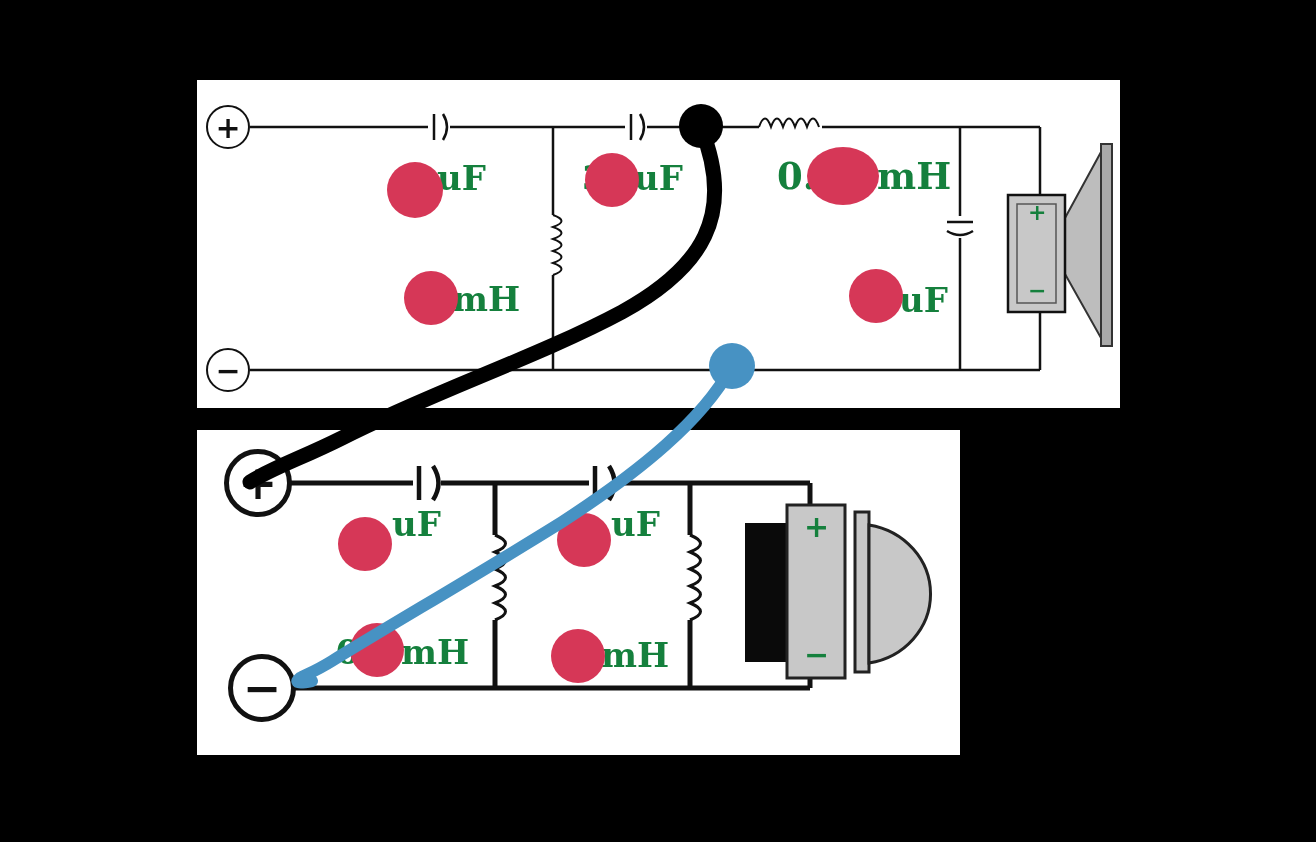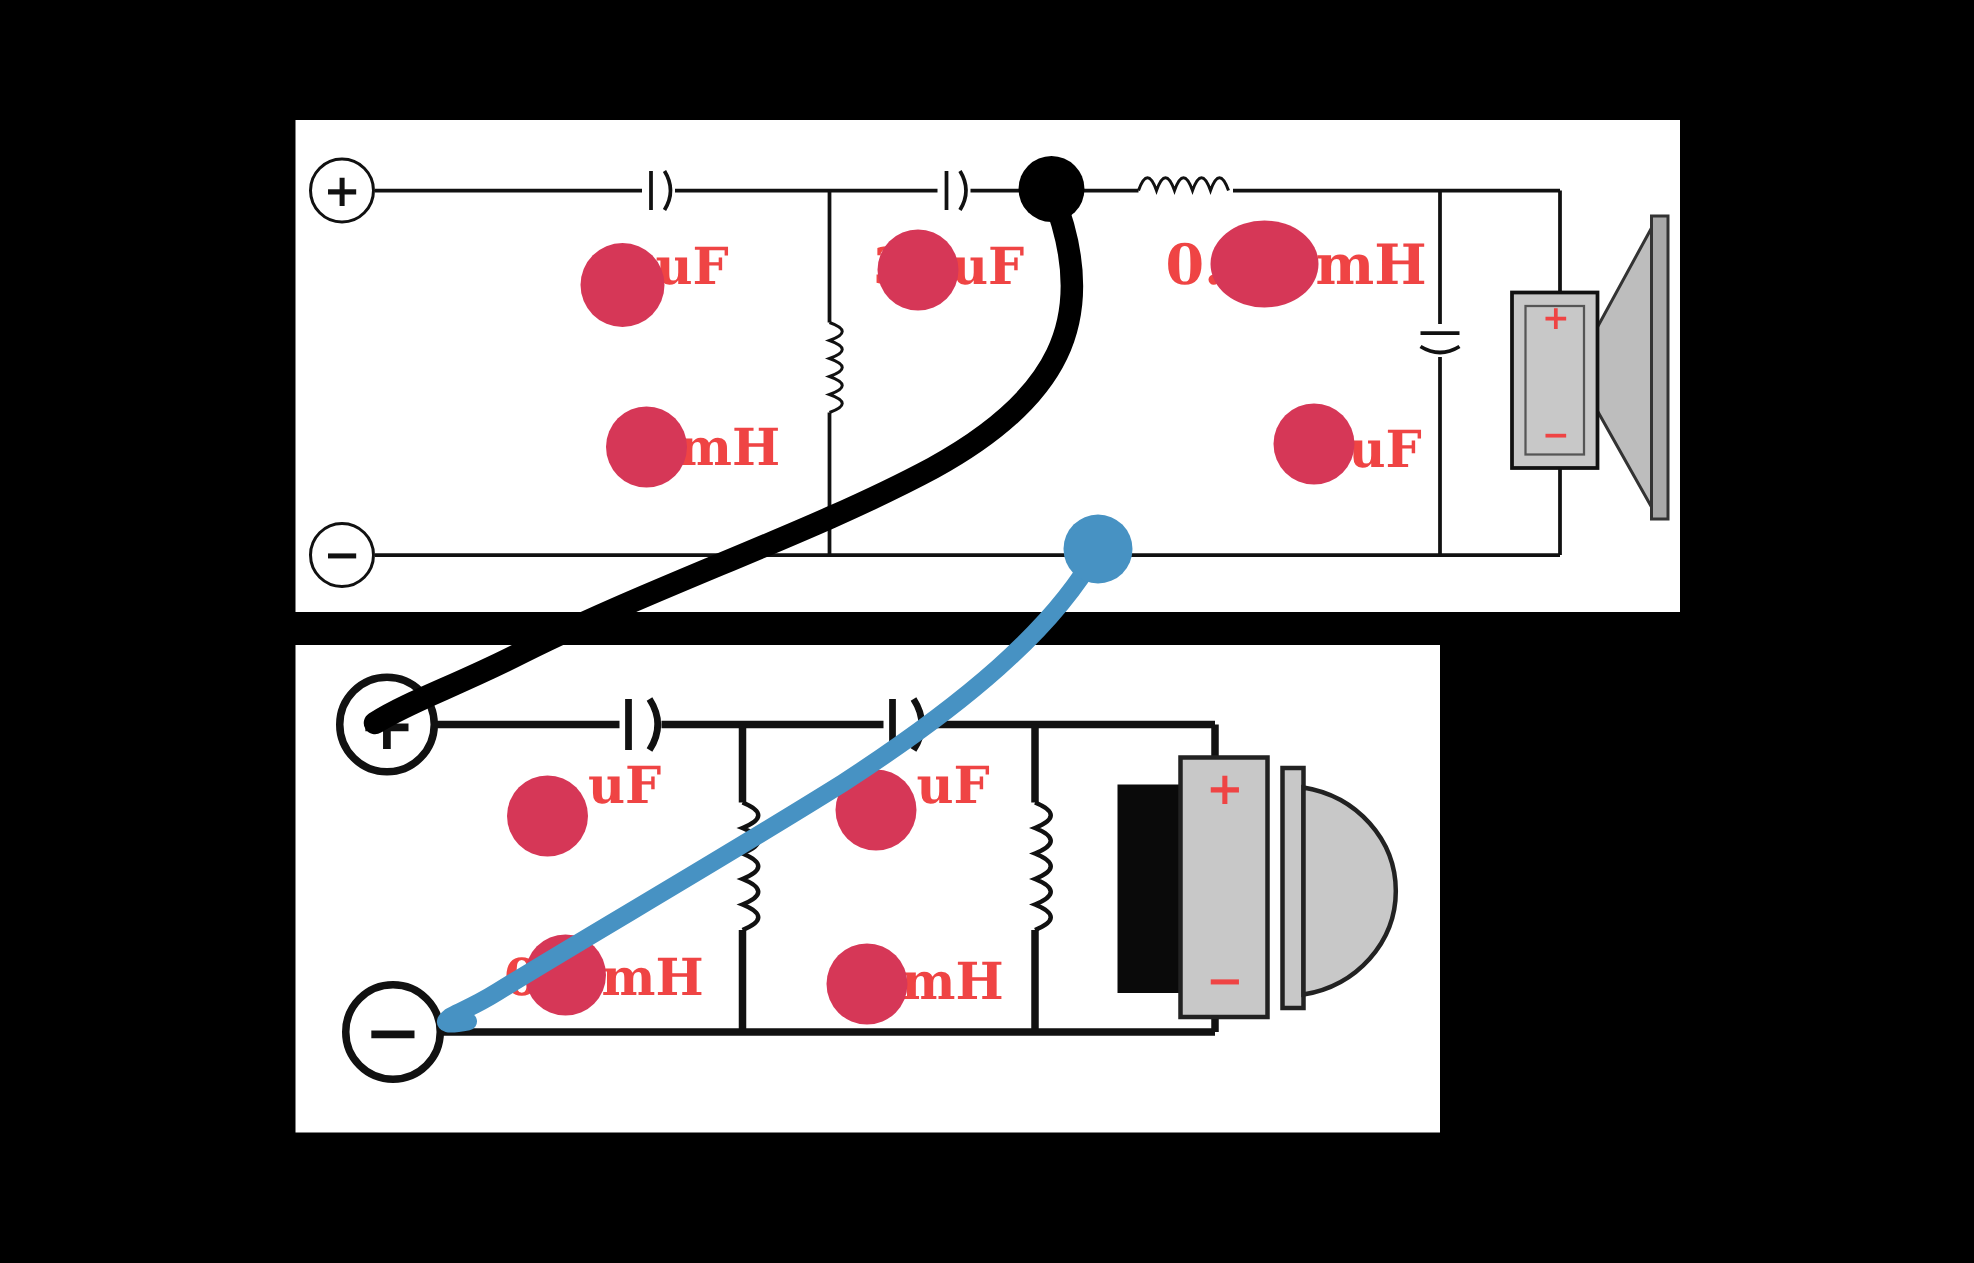--- a/index.html
+++ b/index.html
@@ -7,21 +7,21 @@
          font-family:"DejaVu Serif", serif;}
   .panel{position:absolute;background:#fff;z-index:1;}
   #top-panel{left:197px;top:80px;width:923px;height:328px;}
   #bottom-panel{left:197px;top:430px;width:763px;height:325px;}
   .circuit-svg{position:absolute;left:0;top:0;z-index:1;}
   .terminal{position:absolute;background:#fff;border:3px solid #111;border-radius:50%;
             display:flex;align-items:center;justify-content:center;z-index:2;
             font-weight:700;color:#111;box-sizing:border-box;}
   .terminal.small{width:44px;height:44px;font-size:30px;border-width:2px;}
   .terminal.big{width:68px;height:68px;font-size:46px;border-width:5px;}
-  .comp-label{position:absolute;z-index:2;font-weight:700;color:#ef4444;
+  .comp-label{position:absolute;z-index:2;font-weight:700;color:#15803d;
               font-size:34px;line-height:1.1;white-space:nowrap;}
   .comp-label.lg{font-size:37px;}
   .red-dot{position:absolute;border-radius:50%;z-index:3;background:#d63757;}
   #annotation-layer{position:absolute;left:0;top:0;z-index:4;pointer-events:none;}
 </style>
 </head>
 <body>
 
 <div id="stage">
 

